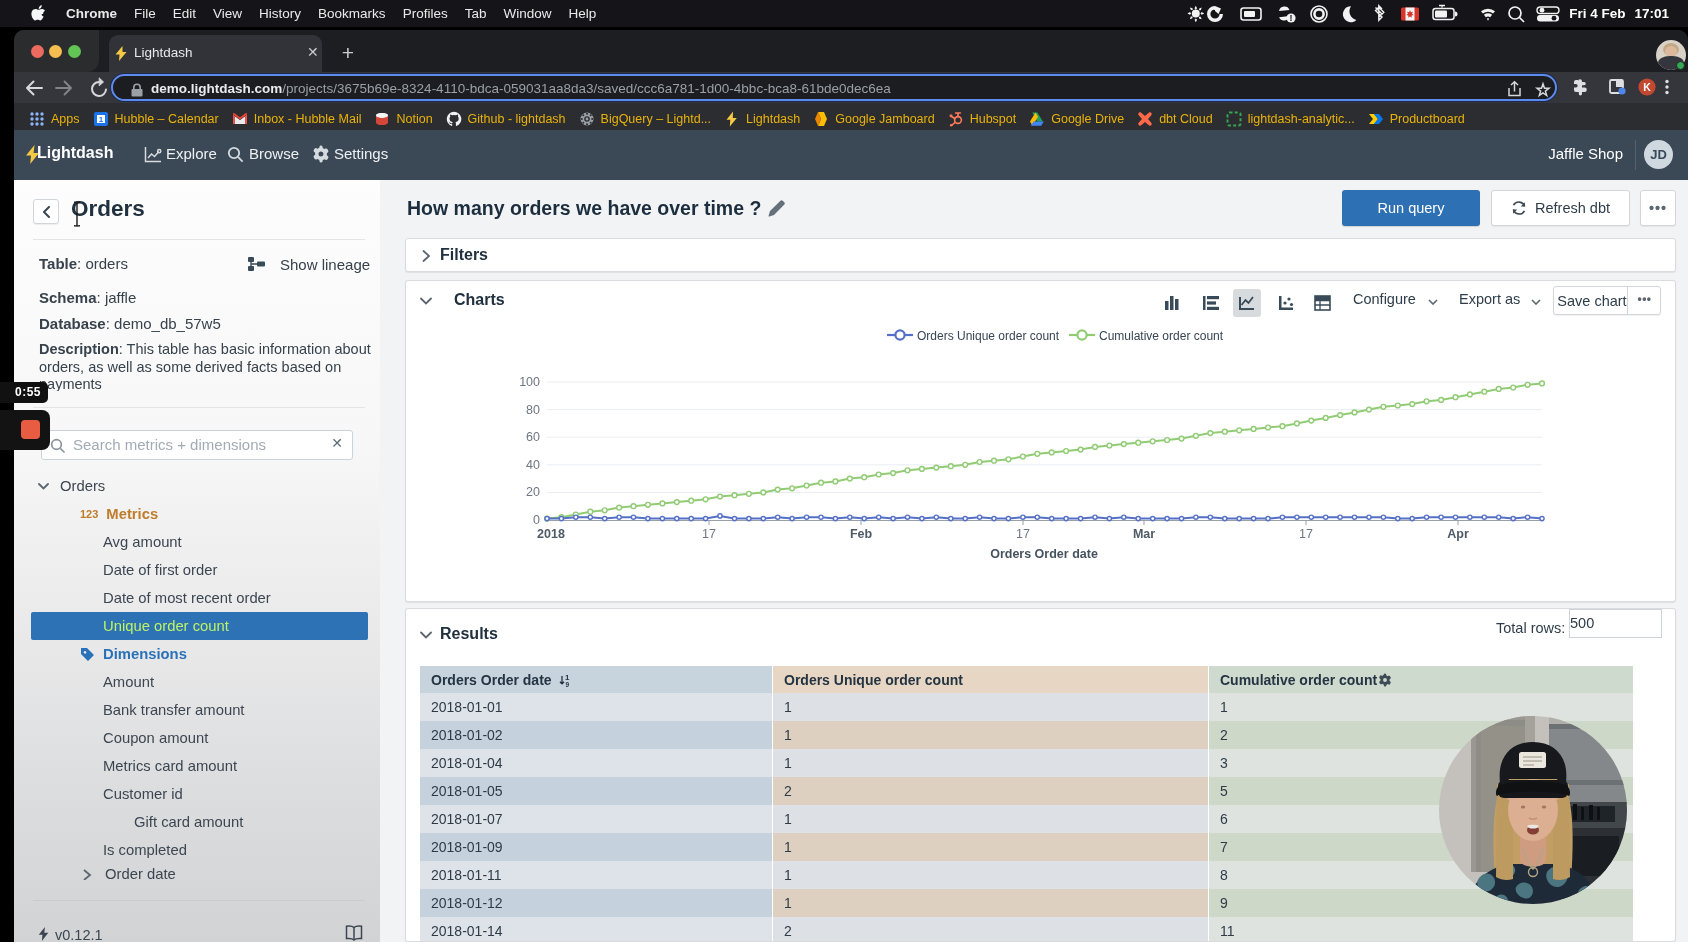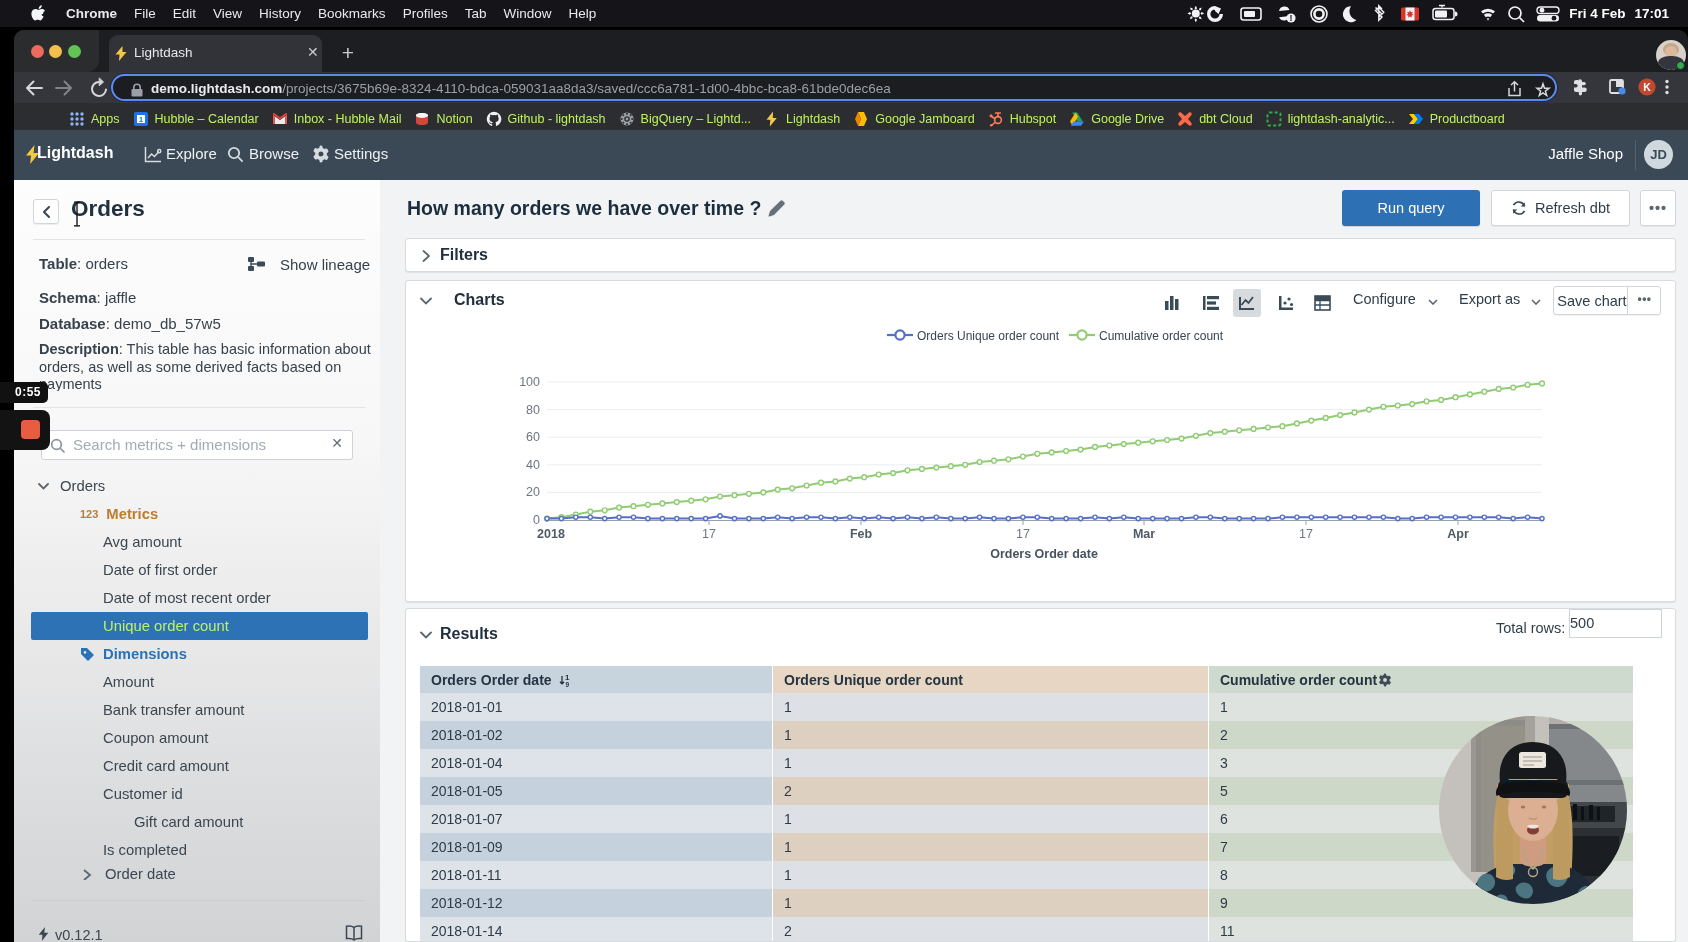--- a/index.html
+++ b/index.html
@@ -12,21 +12,21 @@
 #menubar .right{position:absolute;right:19px;top:0;height:27px;display:flex;align-items:center;color:#fff;}
 
 #win{position:absolute;left:14px;top:30px;width:1674px;height:912px;background:#202124;border-radius:10px 10px 0 0;}
 #tabstrip{position:absolute;left:0;top:0;width:100%;height:42px;background:#1d1e21;border-radius:10px 10px 0 0;}
 #corner{position:absolute;left:0;top:0;width:85px;height:42px;background:#2b2c2e;border-radius:10px 0 12px 0;}
 .tl{position:absolute;top:15px;width:13px;height:13px;border-radius:50%;}
 #tab{position:absolute;left:95px;top:5px;width:213px;height:37px;background:#323338;border-radius:9px 9px 0 0;color:#e6e7e9;font-size:13.5px;}
 #newtab{position:absolute;left:320px;top:10px;width:28px;height:28px;color:#c8cacd;font-size:21px;text-align:center;line-height:26px;}
 #toolbar{position:absolute;left:0;top:42px;width:100%;height:31px;background:#35363b;}
 #addr{position:absolute;left:97px;top:2px;width:1446px;height:27px;background:#1c1d20;border:2px solid #5f8aed;border-radius:15px;box-shadow:0 0 0 1px #1c2a4a;color:#9aa0a6;font-size:13.5px;line-height:24px;white-space:nowrap;overflow:hidden;}
-#bookbar{position:absolute;left:0;top:73px;width:100%;height:31px;background:#2c2d31;color:#bef264;font-size:12.5px;display:flex;align-items:center;padding-left:40px;}
+#bookbar{position:absolute;left:0;top:73px;width:100%;height:31px;background:#2c2d31;color:#eab308;font-size:12.5px;display:flex;align-items:center;}
 .bm{display:flex;align-items:center;margin-right:13px;white-space:nowrap;}
 .bm .ic{width:16px;height:16px;margin-right:6px;display:inline-block;flex:none;}
 
 #app{position:absolute;left:0;top:100px;width:1674px;height:812px;background:#f2f3f5;overflow:hidden;}
 #nav{position:absolute;left:0;top:0;width:100%;height:50px;background:#3b4855;color:#eef1f3;font-size:15px;}
 #sidebar{position:absolute;left:0;top:50px;width:366px;height:762px;background:linear-gradient(180deg,#fdfdfd 0%,#f7f7f8 35%,#e9e9ea 60%,#dcddde 80%,#d2d3d5 100%);color:#37424c;overflow:hidden;}
 #main{position:absolute;left:366px;top:50px;width:1308px;height:762px;}
 .card{position:absolute;left:25px;width:1271px;background:#fff;border:1px solid #d9dbde;border-radius:3px;box-shadow:0 1px 1px rgba(17,20,24,.08);}
 .sechead{font-size:16px;font-weight:bold;color:#20303e;}
 .btn{display:inline-flex;align-items:center;justify-content:center;background:#fff;border:1px solid #d2d6da;border-radius:3px;color:#2e3d49;font-size:14.5px;box-shadow:0 1px 1px rgba(17,20,24,.06);}
@@ -340,21 +340,21 @@
         <div class="trow">
             <span style="margin-left:89px">Amount</span>
           </div>
         <div class="trow">
             <span style="margin-left:89px">Bank transfer amount</span>
           </div>
         <div class="trow">
             <span style="margin-left:89px">Coupon amount</span>
           </div>
         <div class="trow">
-            <span style="margin-left:89px">Credit card amount</span>
+            <span style="margin-left:89px">Metrics card amount</span>
           </div>
         <div class="trow">
             <span style="margin-left:89px">Customer id</span>
           </div>
         <div class="trow">
             <span style="margin-left:120px">Gift card amount</span>
           </div>
         <div class="trow">
             <span style="margin-left:89px">Is completed</span>
           </div>

